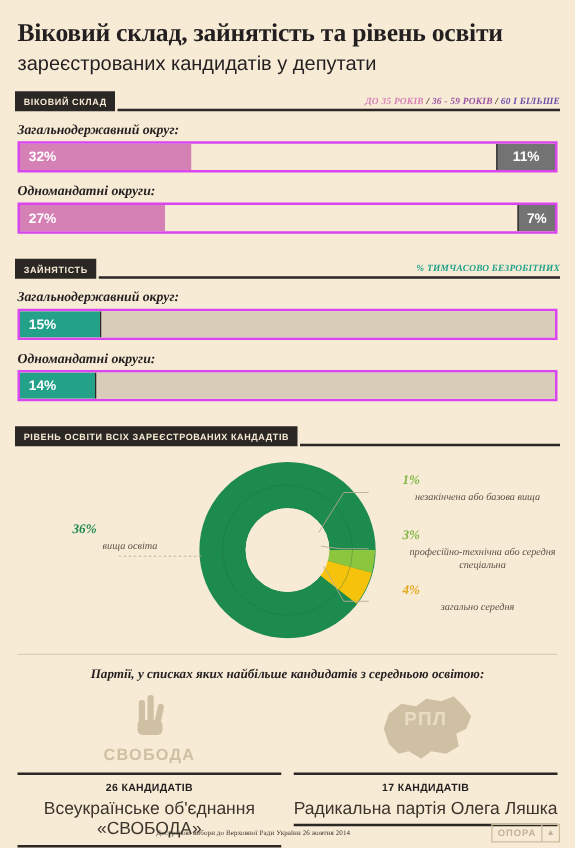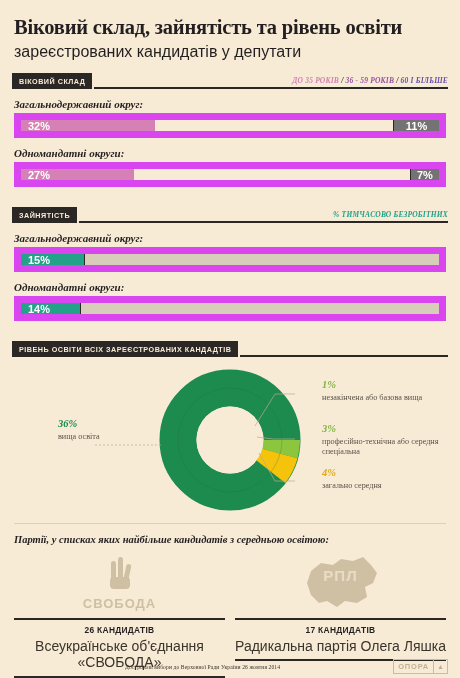--- a/index.html
+++ b/index.html
@@ -76,21 +76,21 @@
     font-style: italic;
     font-weight: bold;
     font-size: 11px;
     color: #231f20;
     margin-bottom: 3px;
   }
   .bar-row {
     display: flex;
     height: 25px;
     width: 100%;
-    border: 7px solid #d946ef;
+    border: 2px solid #d946ef;
     overflow: hidden;
   }
   .seg {
     display: flex;
     align-items: center;
     color: #ffffff;
     font-size: 11px;
     font-weight: bold;
     position: relative;
     height: 100%;
@@ -112,38 +112,41 @@
   .lbl { position: absolute; }
   .lbl .pct {
     font-family: "Liberation Serif", serif;
     font-style: italic;
     font-weight: bold;
     font-size: 10.5px;
     line-height: 1.1;
   }
   .lbl .desc {
     font-family: "Liberation Serif", serif;
+    font-style: italic;
     font-size: 8.2px;
     line-height: 1.25;
     margin-top: 2px;
+    text-align: center;
   }
   .t-dgreen { color: #1d8a4e; }
   .t-lgreen { color: #7fb540; }
   .t-yellow { color: #e3a81a; }
   .t-gray { color: #5b5348; }
 
   
   .divider { height: 1px; background: #ded0b6; margin: 10px 14px 0 14px; }
   .parties-title {
     font-family: "Liberation Serif", serif;
     font-style: italic;
     font-weight: bold;
     font-size: 10.5px;
     color: #231f20;
     margin: 10px 14px 0 14px;
+    text-align: center;
   }
   .parties {
     display: flex;
     margin: 6px 14px 0 14px;
     gap: 10px;
   }
   .party { flex: 1; text-align: center; }
   .party-logo {
     height: 62px;
     display: flex;

